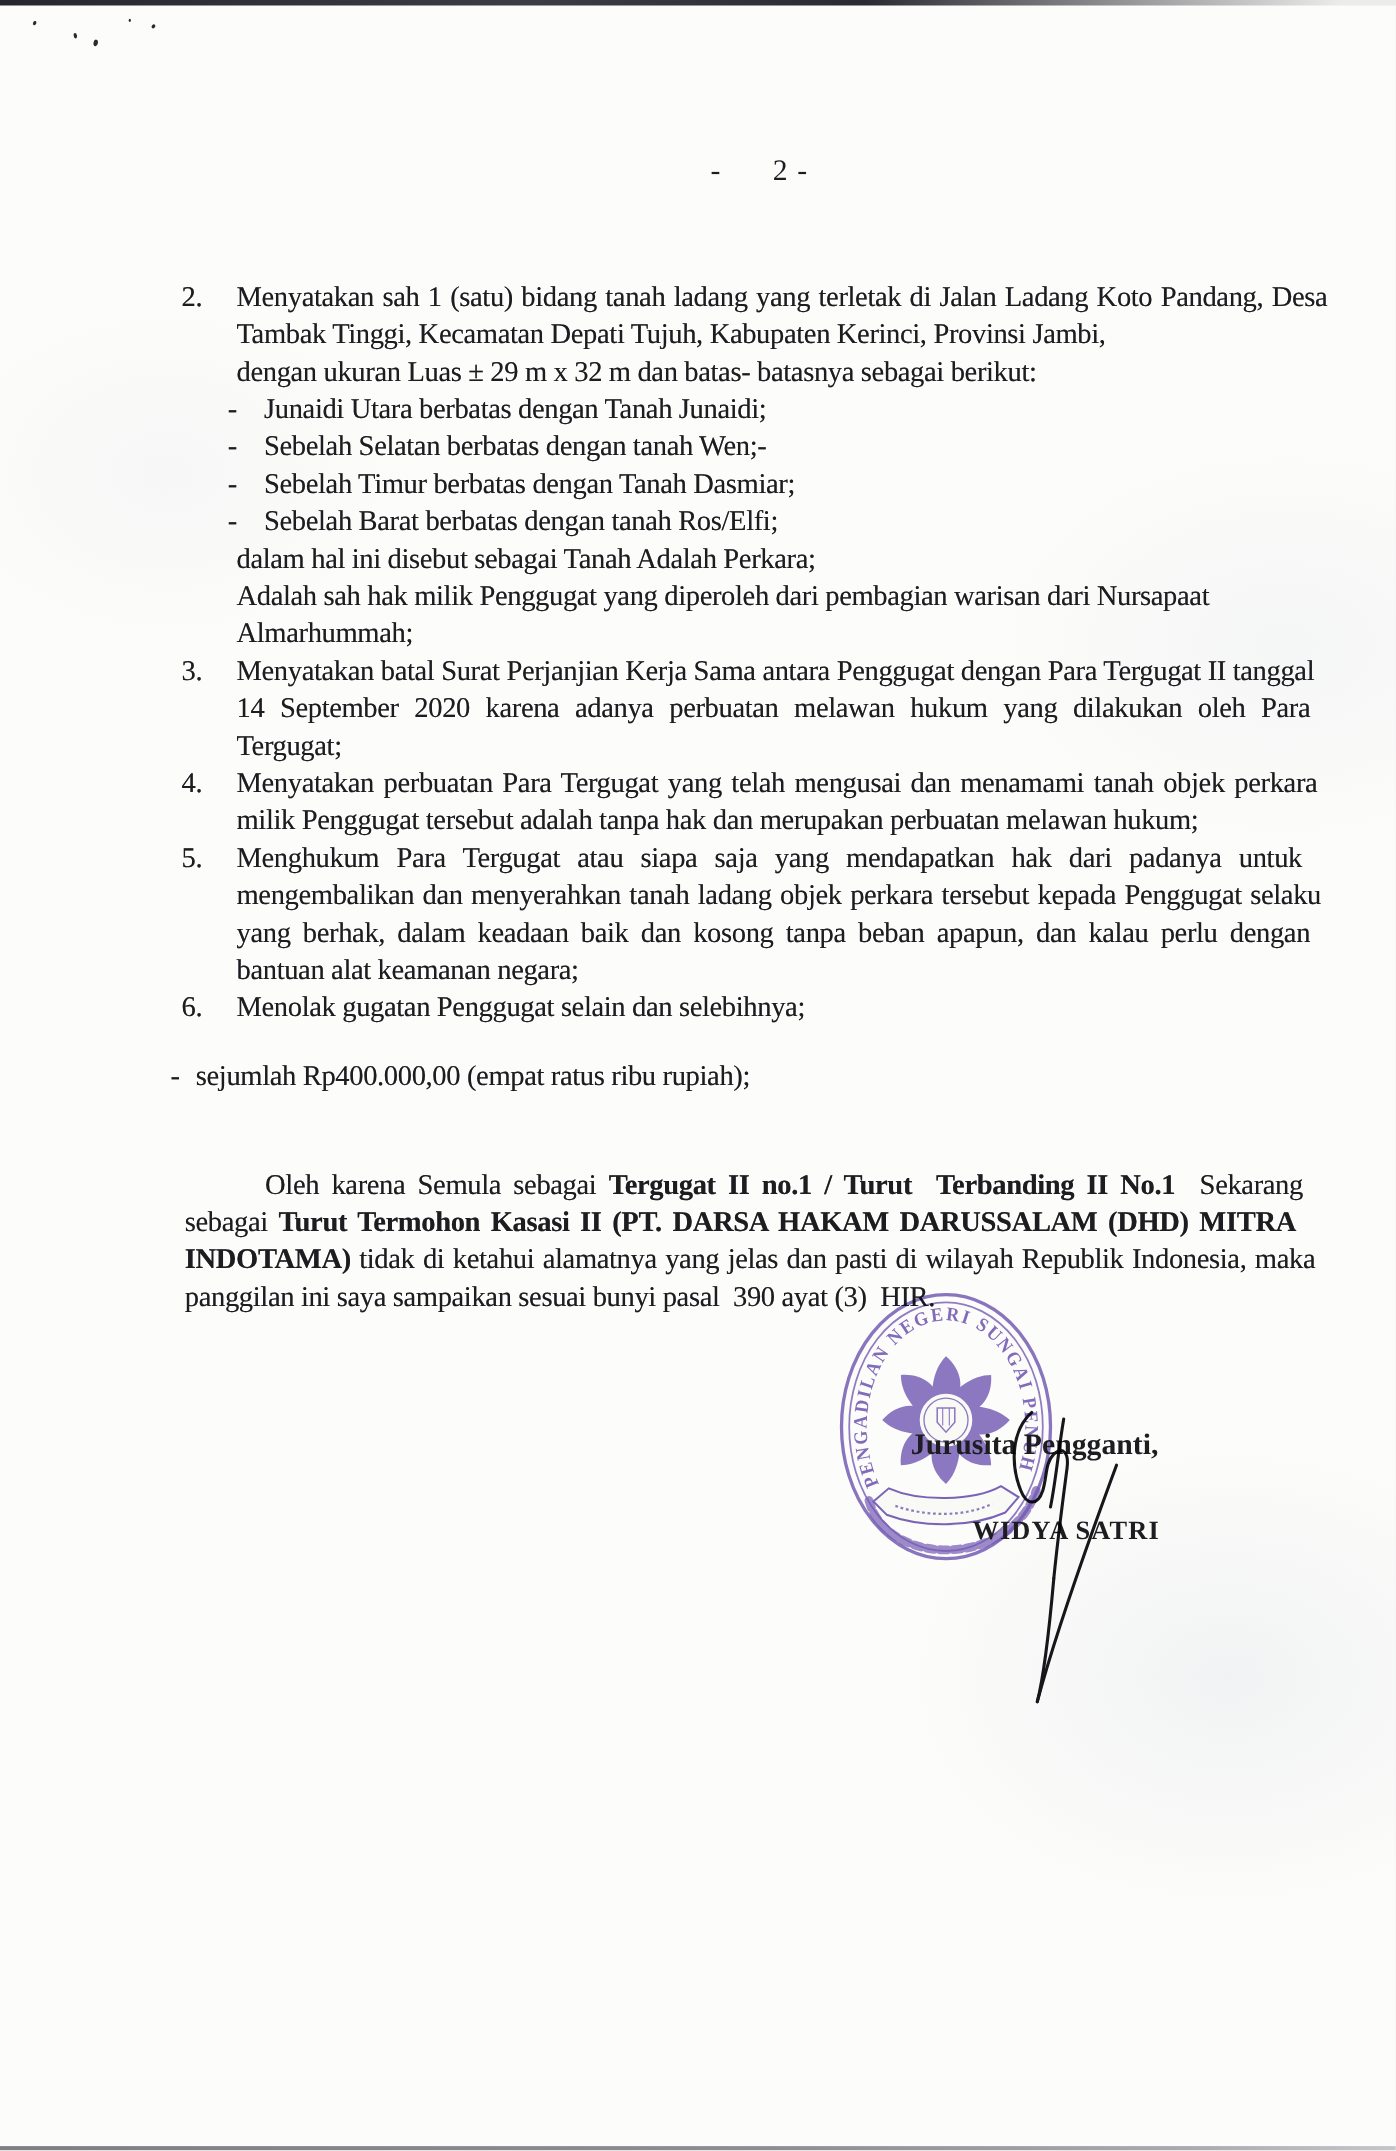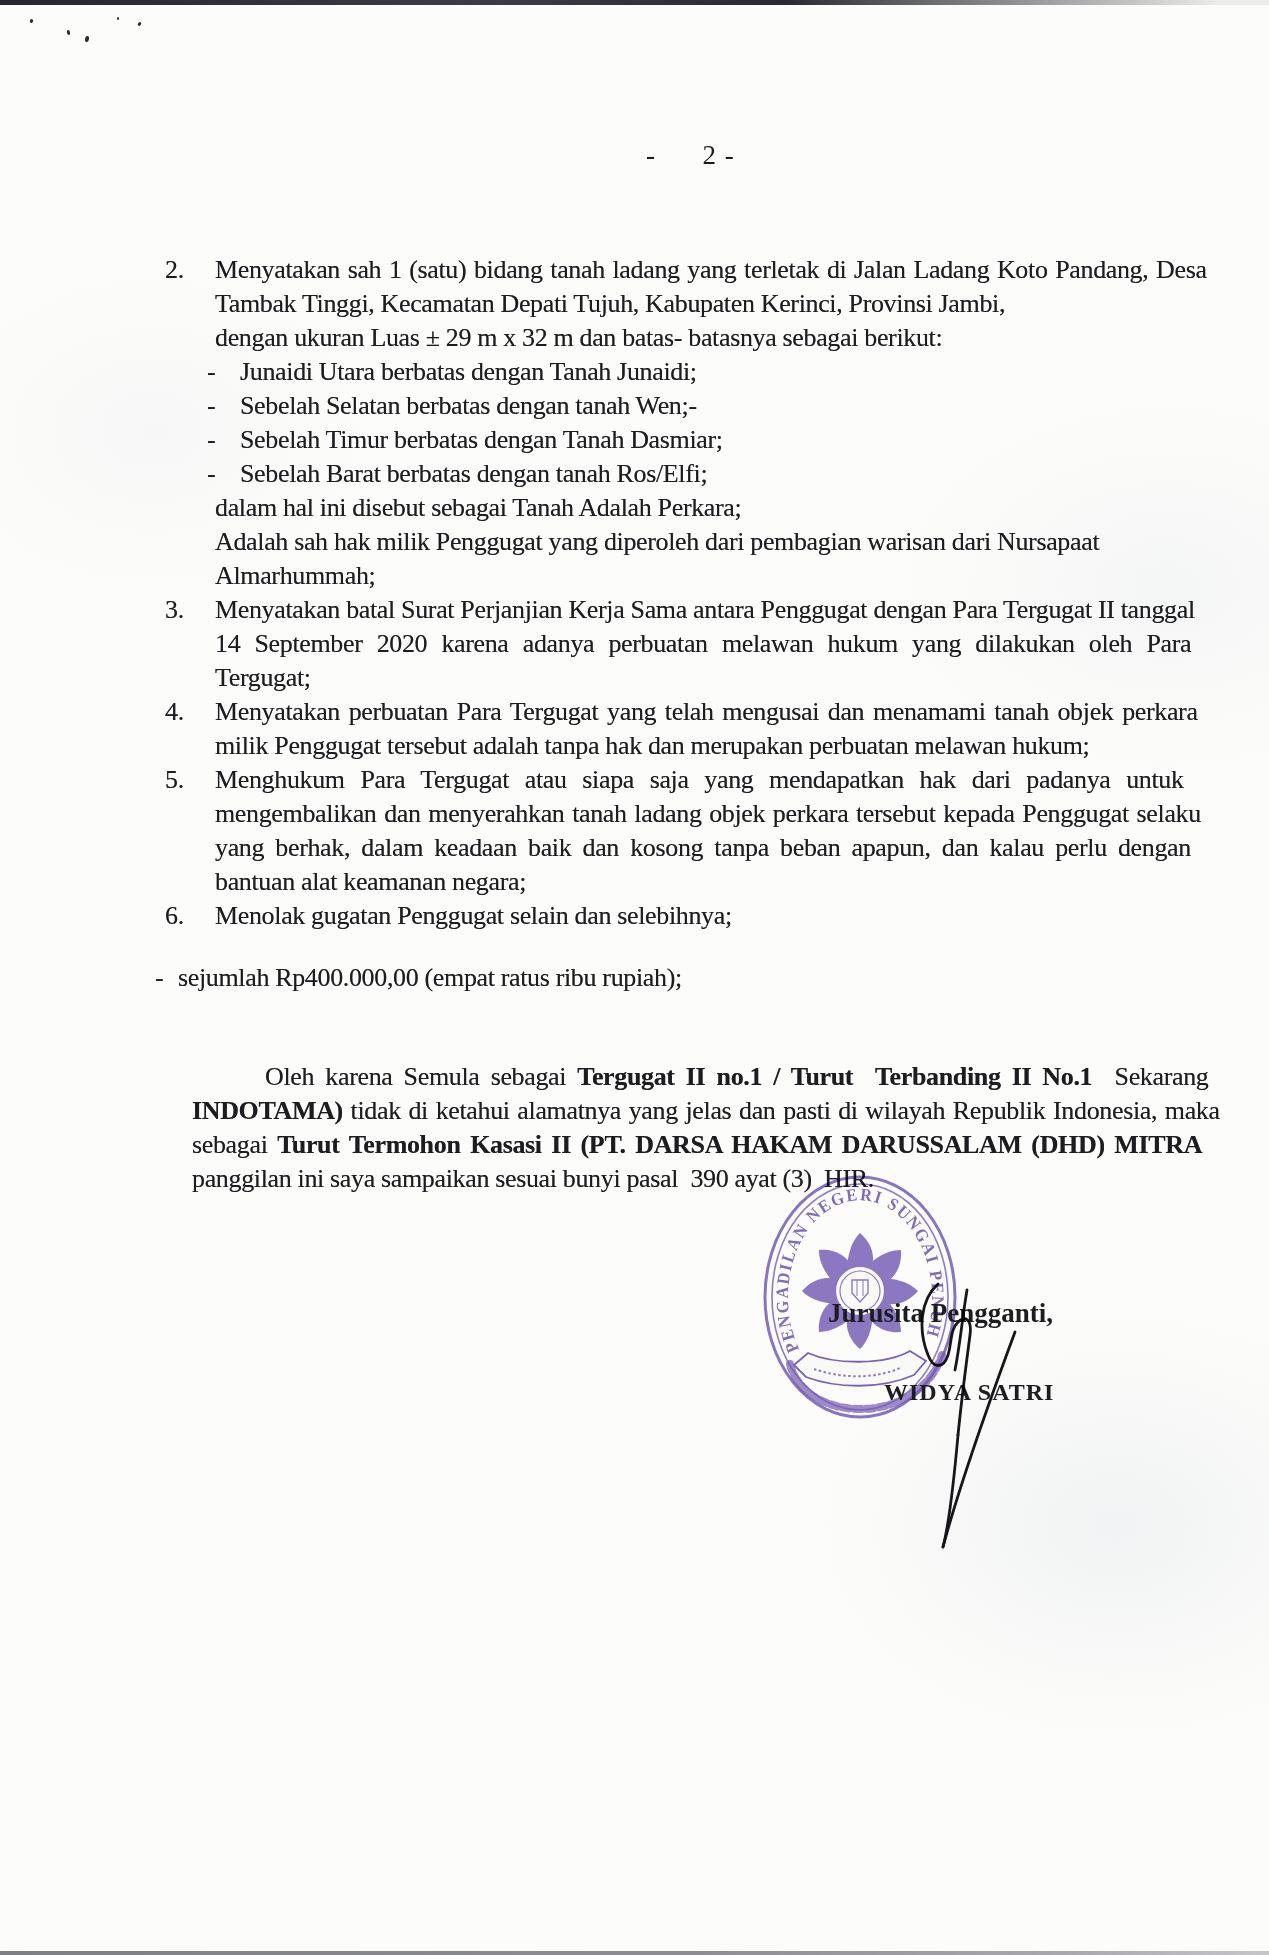--- a/index.html
+++ b/index.html
@@ -43,21 +43,21 @@
   .mainlist{position:absolute;left:165px;top:253px;width:1040px;}
   .item{display:flex;align-items:flex-start;}
   .item .num{flex:none;width:50px;}
   .item .body{flex:1 1 auto;min-width:0;}
   .subrow{display:flex;margin-left:-8px;}
   .subrow .dash{flex:none;width:33px;}
   .costblock{position:absolute;left:155px;top:961px;}
   .costrow{display:flex;}
   .costrow .dash{flex:none;width:23px;}
   .costrow .body{flex:1 1 auto;}
-  .closing{position:absolute;left:192px;top:1060px;width:1010px;}
+  .closing{position:absolute;left:168px;top:1060px;width:1010px;}
   .closing .indent{padding-left:73px;}
   .sig-role{
     position:absolute;left:828px;top:1254px;
     font-size:27px;font-weight:bold;letter-spacing:0;
     z-index:4;
     margin-top:44px;
   }
   .sig-name{
     position:absolute;left:884px;top:1379px;
     font-size:24px;font-weight:bold;letter-spacing:1px;
@@ -159,22 +159,22 @@
     <div class="costrow">
       <div class="dash line">-</div>
       <div class="body">
         <div class="line">sejumlah Rp400.000,00 (empat ratus ribu rupiah);</div>
       </div>
     </div>
   </div>
 
   <div class="closing">
     <div class="line ws4 indent"><span>Oleh karena Semula sebagai </span><span class="b">Tergugat II no.1 / Turut  Terbanding II No.1</span><span>  Sekarang</span></div>
+    <div class="line ws3"><span>sebagai </span><span class="b">Turut Termohon Kasasi II (PT. DARSA HAKAM DARUSSALAM (DHD) MITRA</span></div>
     <div class="line ws1"><span class="b">INDOTAMA)</span><span> tidak di ketahui alamatnya yang jelas dan pasti di wilayah Republik Indonesia, maka</span></div>
-    <div class="line ws3"><span>sebagai </span><span class="b">Turut Termohon Kasasi II (PT. DARSA HAKAM DARUSSALAM (DHD) MITRA</span></div>
     <div class="line">panggilan ini saya sampaikan sesuai bunyi pasal  390 ayat (3)  HIR.</div>
   </div>
 
   <div class="sig-role">Jurusita Pengganti,</div>
   <div class="sig-name">WIDYA SATRI</div>
 
   <svg class="seal" viewBox="0 0 220 258">
     <g fill="none" stroke="#6b4fb2">
       <ellipse cx="110" cy="128" rx="95" ry="120" stroke-width="3" opacity=".85"></ellipse>
       <ellipse cx="110" cy="128" rx="88" ry="113" stroke-width="1.6" opacity=".8"></ellipse>

